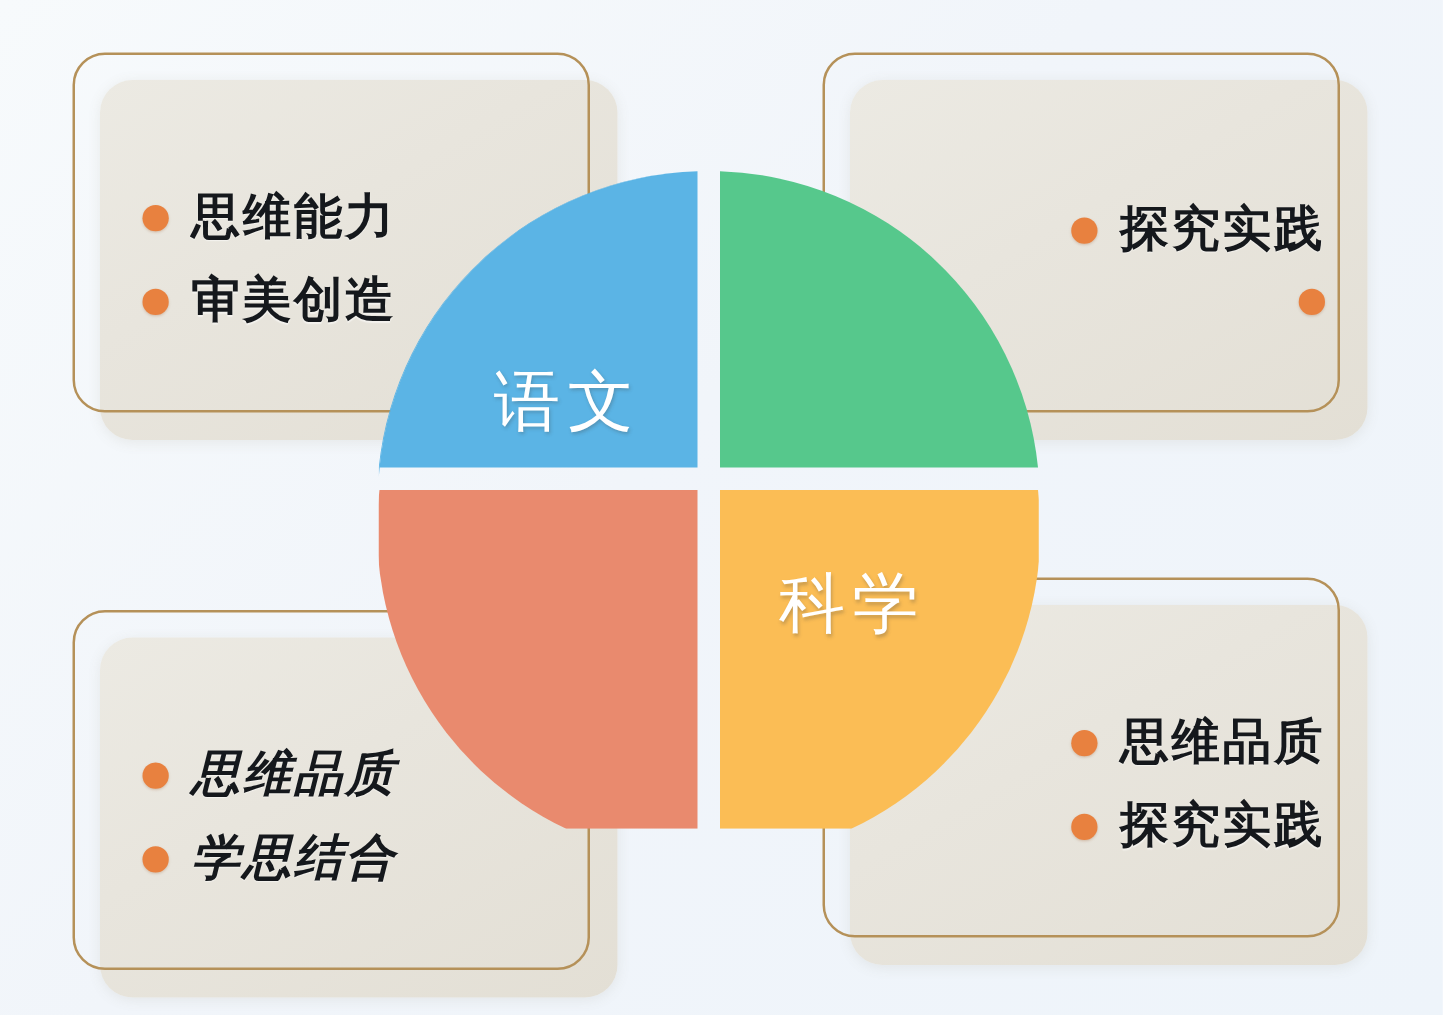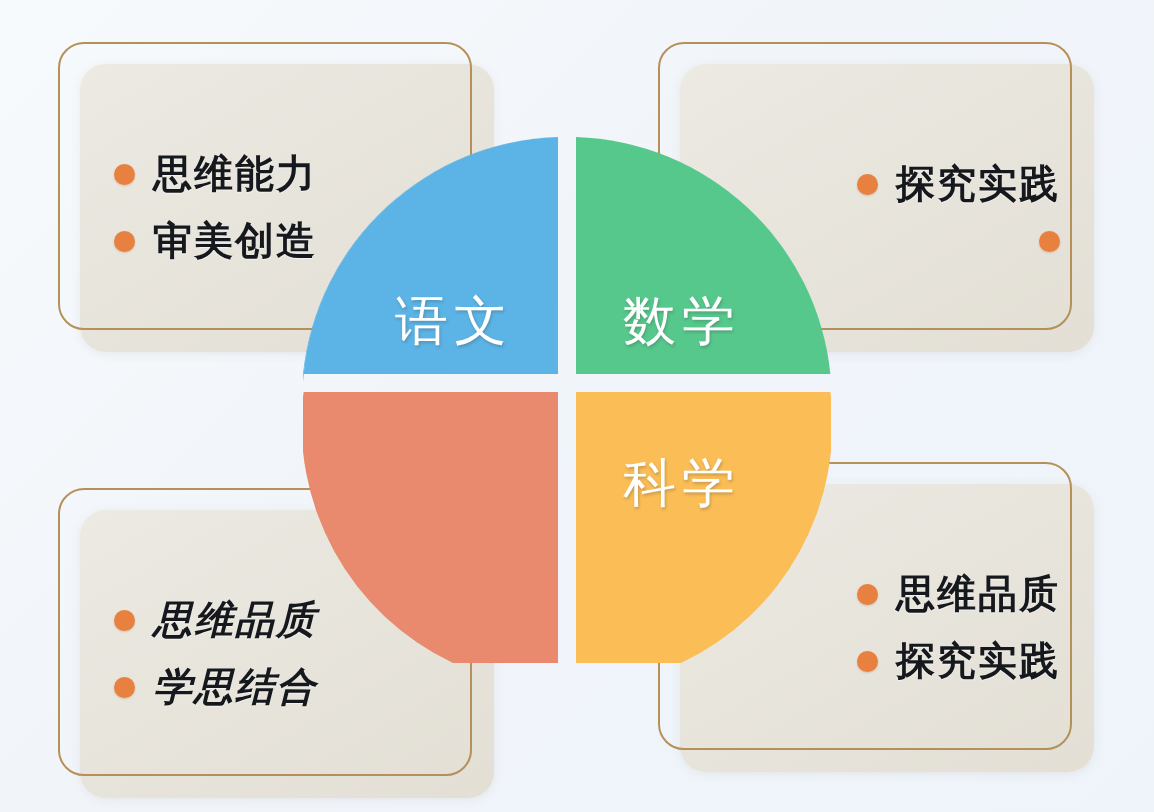--- a/index.html
+++ b/index.html
@@ -205,17 +205,16 @@
                L 150 545
                A 264 264 0 0 1 0.6 274 Z" fill="#e98a6e"></path>
 
       <path d="M 273 274
                L 527.4 274
                A 264 264 0 0 1 378 545
                L 273 545 Z" fill="#fbbd55"></path>
     </svg>
 
     <div class="quad-label" id="label-chinese">语文</div>
-    <div class="quad-label" id="label-math">数学</div>
     <div class="quad-label" id="label-science">科学</div>
   </div>
 
 </div>
 
 </body></html>

